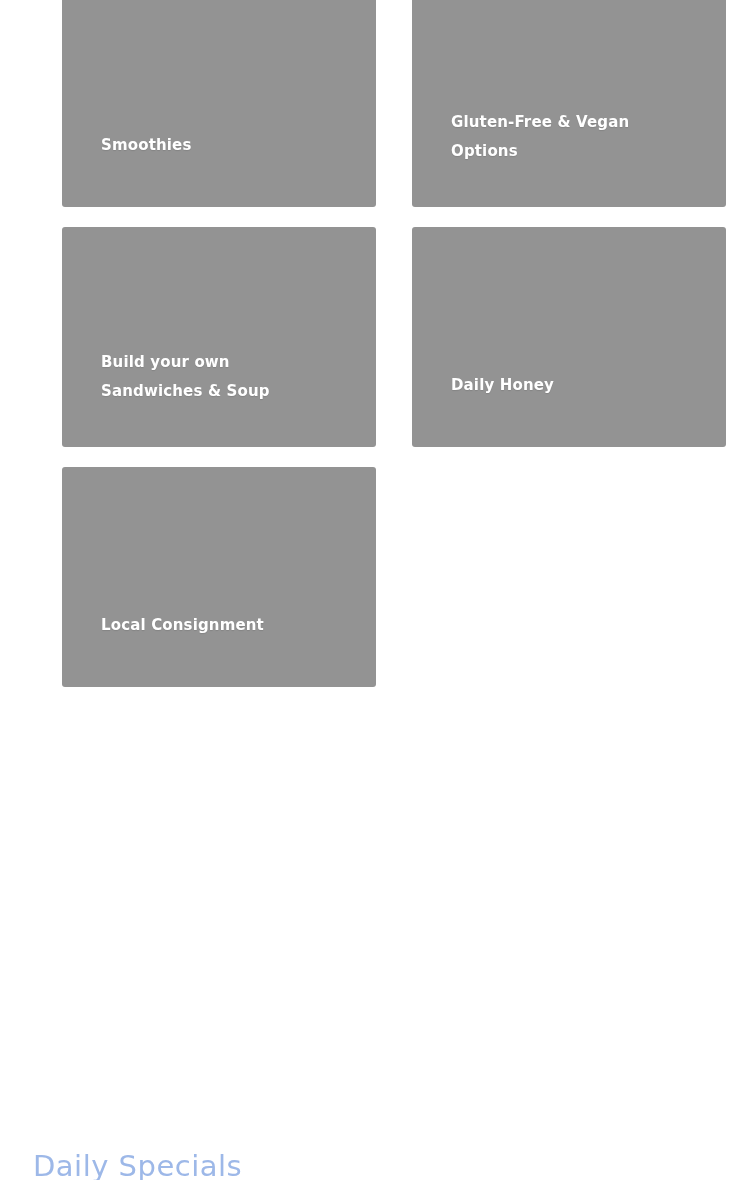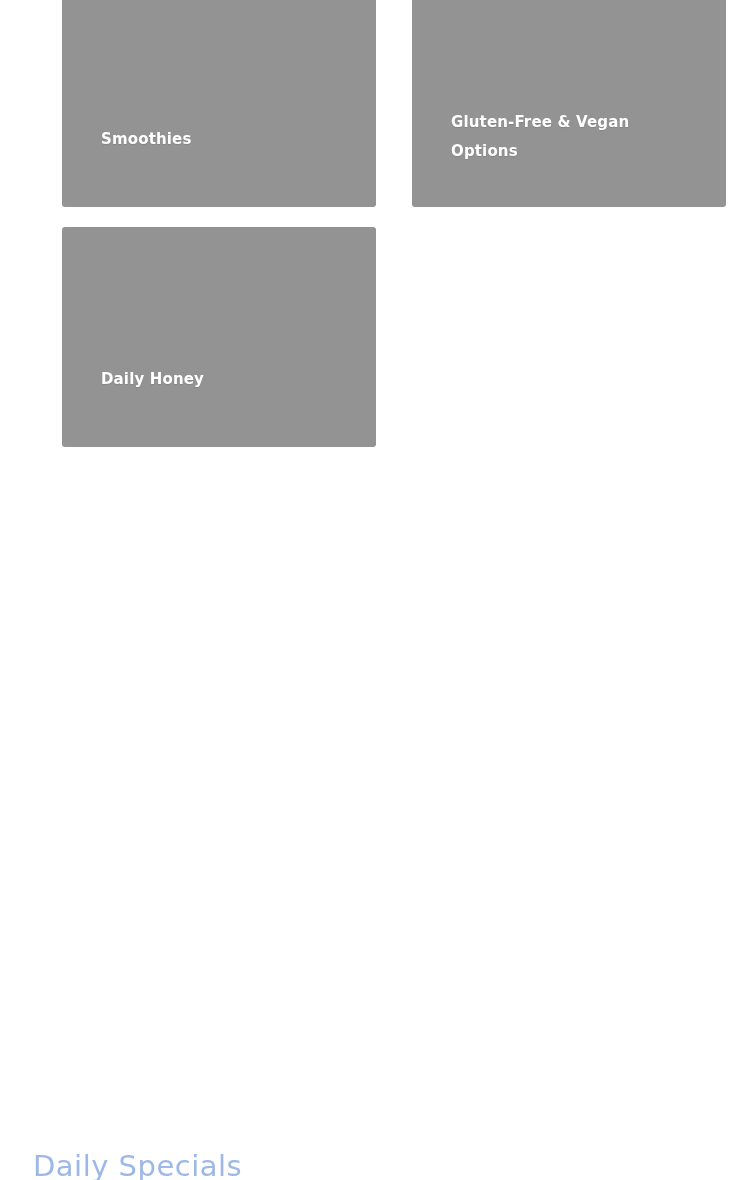--- a/index.html
+++ b/index.html
@@ -42,21 +42,21 @@
     border-radius: 3px;
     box-sizing: border-box;
     overflow: hidden;
     margin-left: 16px;
   }
 
   .card-label {
     position: absolute;
     left: 39px;
     right: 24px;
-    bottom: 53px;
+    bottom: 47px;
     color: #ffffff;
     font-family: "DejaVu Sans", "Liberation Sans", sans-serif;
     font-size: 15px;
     font-weight: bold;
     line-height: 29px;
     letter-spacing: 0.15px;
     white-space: pre-line;
     text-shadow: 0 1px 1px rgba(0,0,0,0.10);
   }
 
@@ -97,23 +97,30 @@
 
     <div class="card">
       <div class="card-label">Smoothies</div>
     </div>
 
     <div class="card">
       <div class="card-label two-line">Gluten-Free &amp; Vegan
 Options</div>
     </div>
 
+    <div class="card">
+      <div class="card-label two-line">Build your own
+Sandwiches &amp; Soup</div>
+    </div>
 
     <div class="card">
       <div class="card-label">Daily Honey</div>
     </div>
 
+    <div class="card">
+      <div class="card-label">Local Consignment</div>
+    </div>
 
   </div>
 
   <h2 class="section-heading">Daily Specials</h2>
 
 </div>
 
 </body></html>

